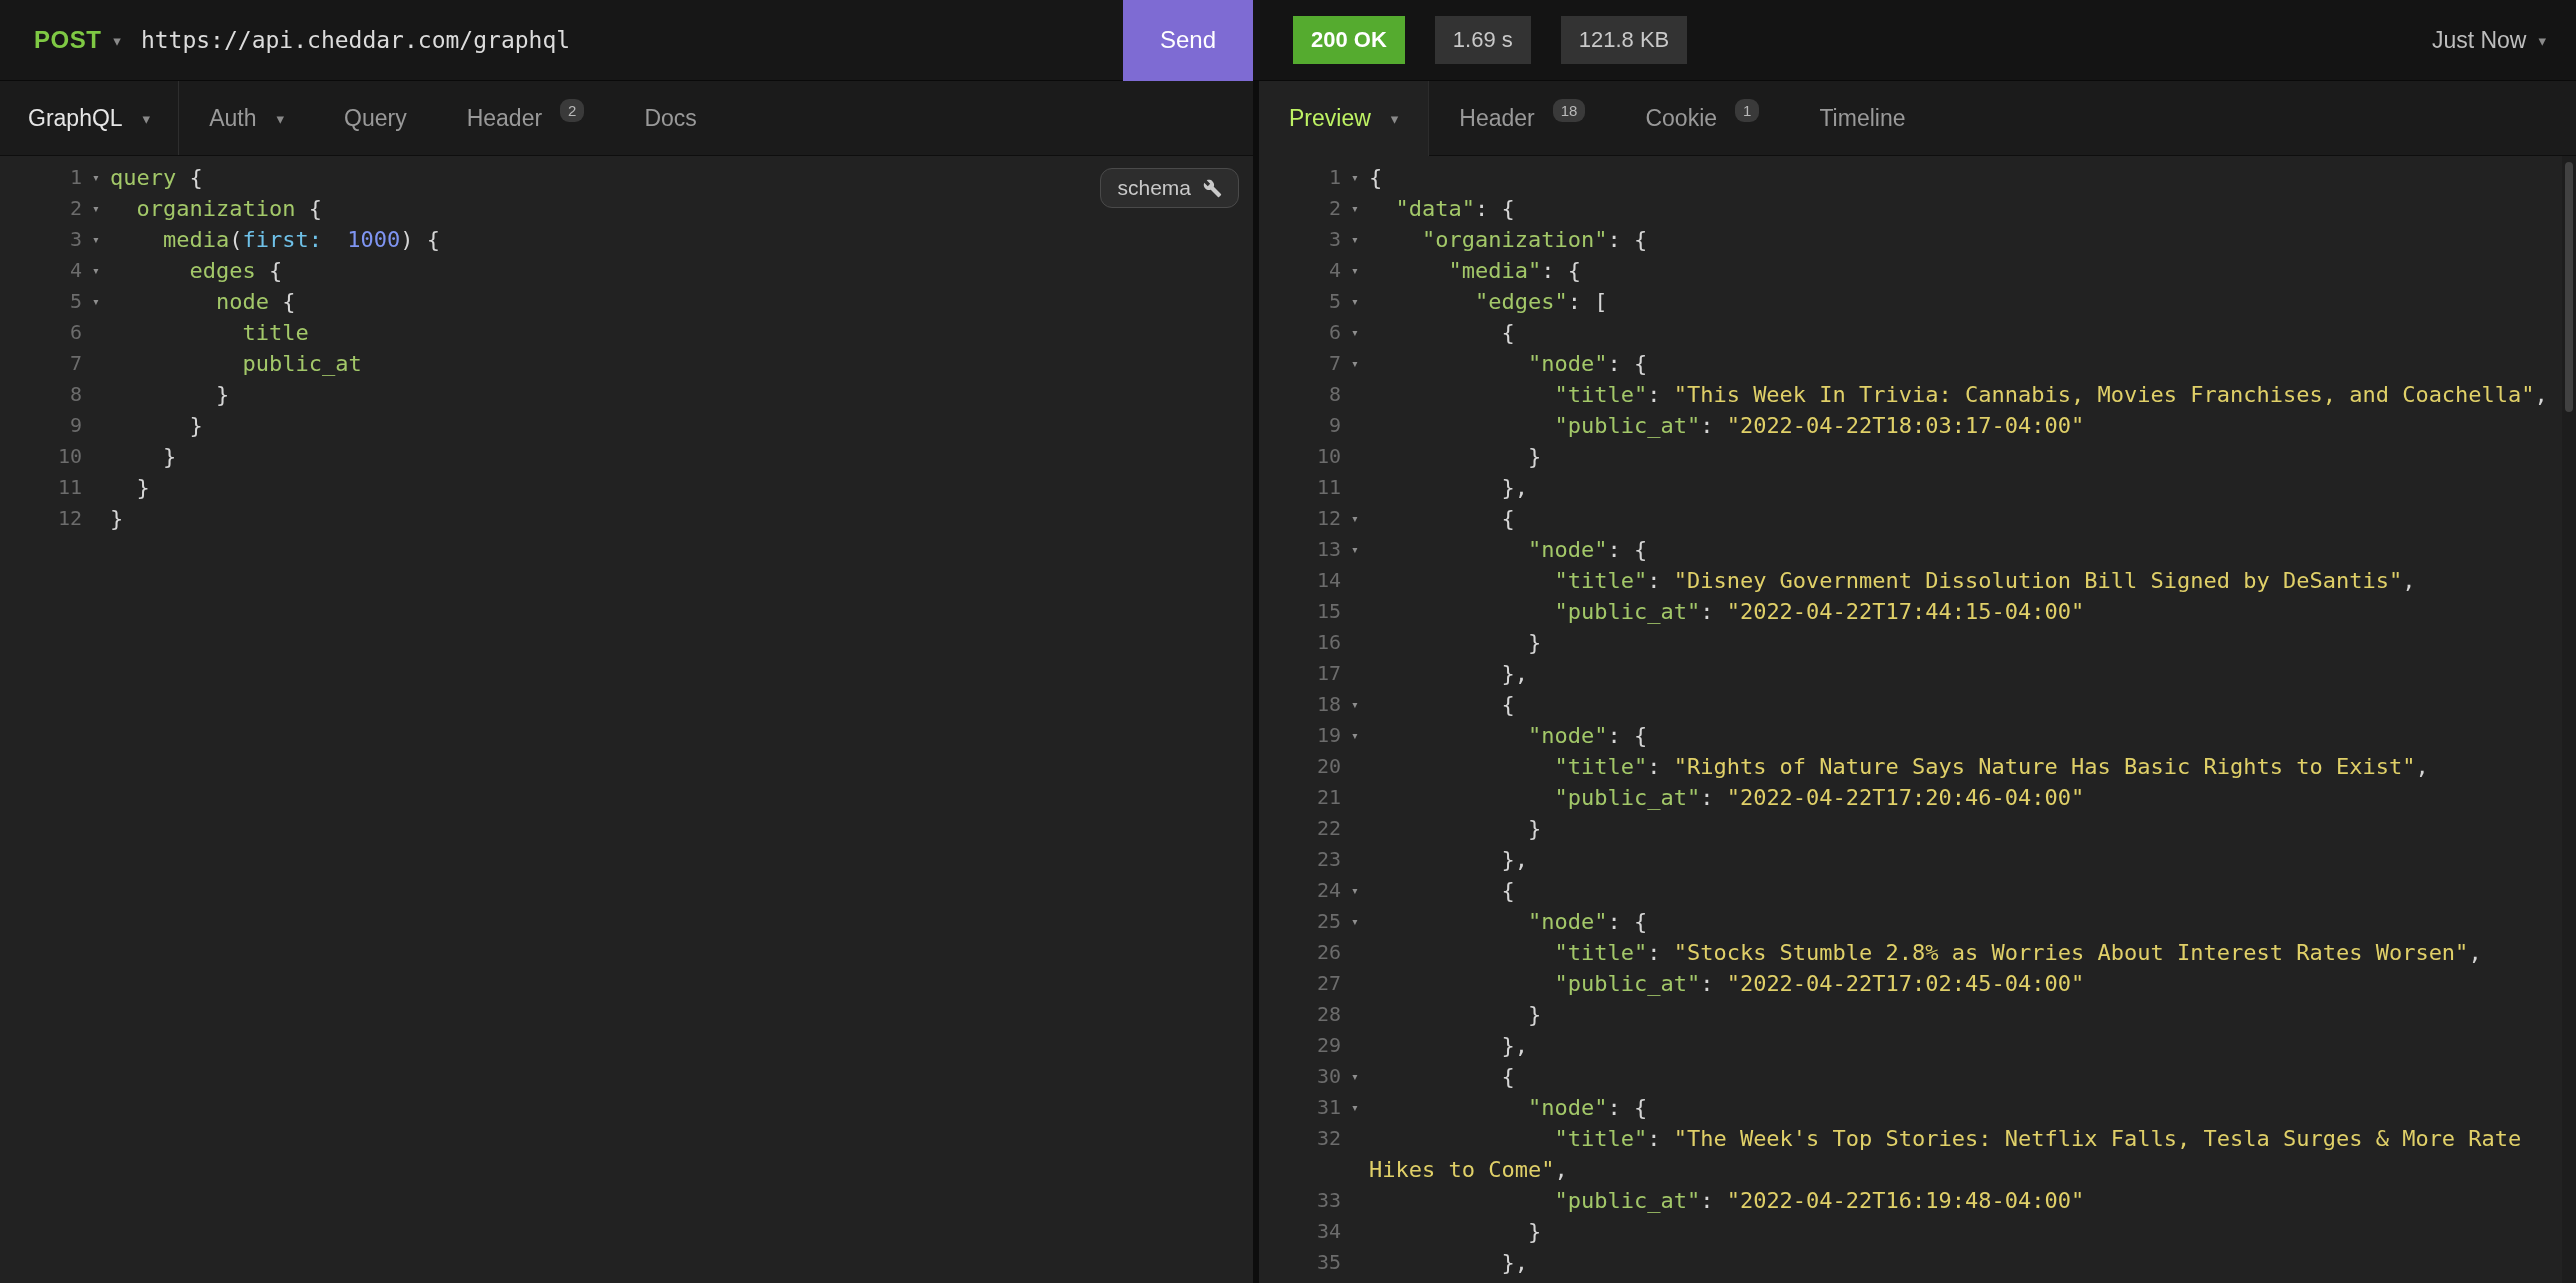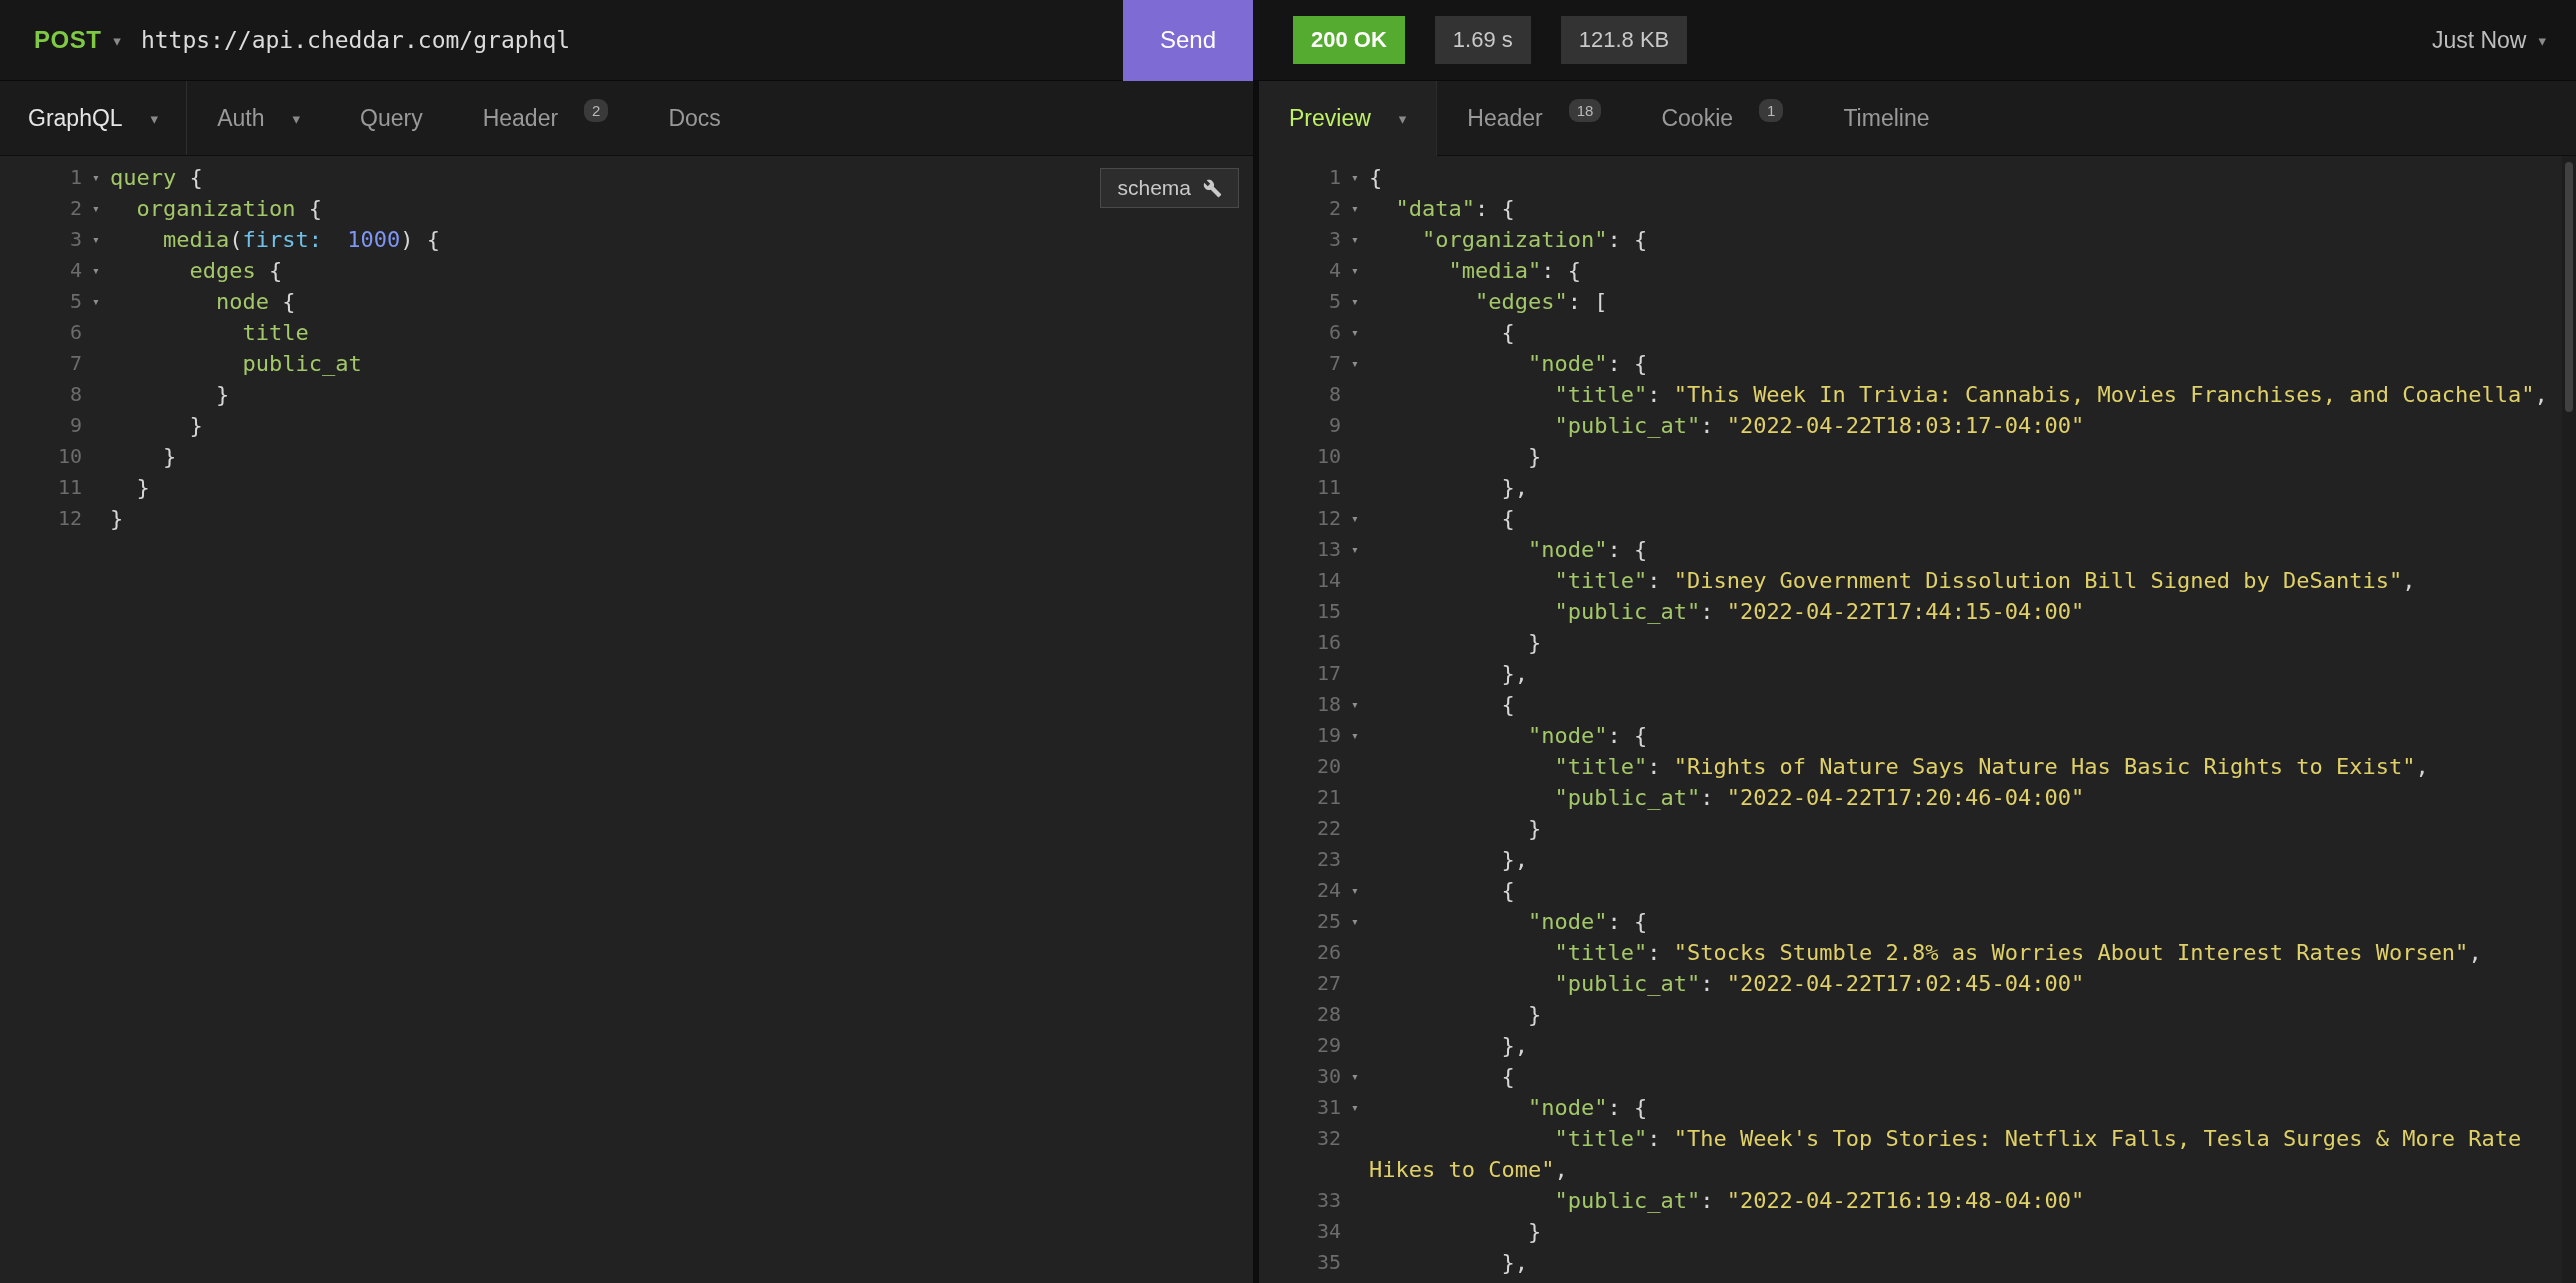--- a/index.html
+++ b/index.html
@@ -37,42 +37,42 @@
   .history { margin-left:auto; margin-right:30px; display:flex; align-items:center; gap:12px; color:#bdbdbd; font-size:23px; cursor:pointer; }
 
   
   .main { display:flex; height:1202px; }
   .pane { display:flex; flex-direction:column; background:var(--bg-editor); }
   .pane-left { width:1253px; }
   .pane-divider { width:6px; background:#0d0d0d; }
   .pane-right { flex:1; position:relative; }
 
   .tabbar { height:74px; flex-shrink:0; background:var(--bg-tabbar); display:flex; align-items:stretch; border-bottom:1px solid #0e0e0e; }
-  .tab { display:flex; align-items:center; gap:28px; padding:0 30px; color:#999; font-size:23px; cursor:pointer; white-space:nowrap; }
+  .tab { display:flex; align-items:center; gap:20px; padding:0 30px; color:#999; font-size:23px; cursor:pointer; white-space:nowrap; }
   .tab-primary { color:#e6e6e6; border-right:1px solid #2e2e2e; padding:0 28px; }
   .tab-active { background:var(--bg-editor); color:#bef264; border-right:1px solid #2c2c2c; margin-bottom:-1px; }
   .tab-badge { background:#3a3a3a; color:#b9b9b9; font-size:15px; line-height:1; padding:4px 8px; border-radius:9px; position:relative; top:-8px; margin-left:-2px; }
 
   
   .editor { flex:1; position:relative; overflow:hidden; background:var(--bg-editor); padding:6px 0 0 8px; }
   .cm-row { display:flex; align-items:flex-start; line-height:31px; font-family:"DejaVu Sans Mono", monospace; font-size:22px; }
   .ln { width:74px; flex:0 0 auto; text-align:right; color:#6c6c6c; font-size:20px; user-select:none; }
   .fold { width:28px; flex:0 0 auto; text-align:center; color:#8e8e8e; font-size:13px; line-height:31px; user-select:none; cursor:pointer; }
   .code { white-space:pre-wrap; overflow-wrap:break-word; color:var(--p); }
   .pane-right .code { width:90ch; flex:0 0 auto; }
   .tk-k { color:var(--k); }
   .tk-s { color:var(--s); }
   .tk-n { color:var(--n);margin-left:12px; }
   .tk-a { color:var(--a); }
   .tk-p { color:var(--p); }
 
   .schema-btn {
     position:absolute; top:12px; right:14px; z-index:3;
     display:flex; align-items:center; gap:12px;
-    background:#2d2d2d; border:1px solid #4a4a4a; border-radius:0;
+    background:#2d2d2d; border:1px solid #4a4a4a; border-radius:12px;
     color:#c9c9c9; font-size:21px; font-family:"Liberation Sans",sans-serif;
     padding:7px 16px; cursor:pointer;
   }
   .schema-btn svg { display:block; }
 
   .scrollbar {
     position:absolute; top:0; right:0; bottom:0; width:14px;
     background:#1d1d1d; z-index:2;
   }
   .scroll-thumb {

